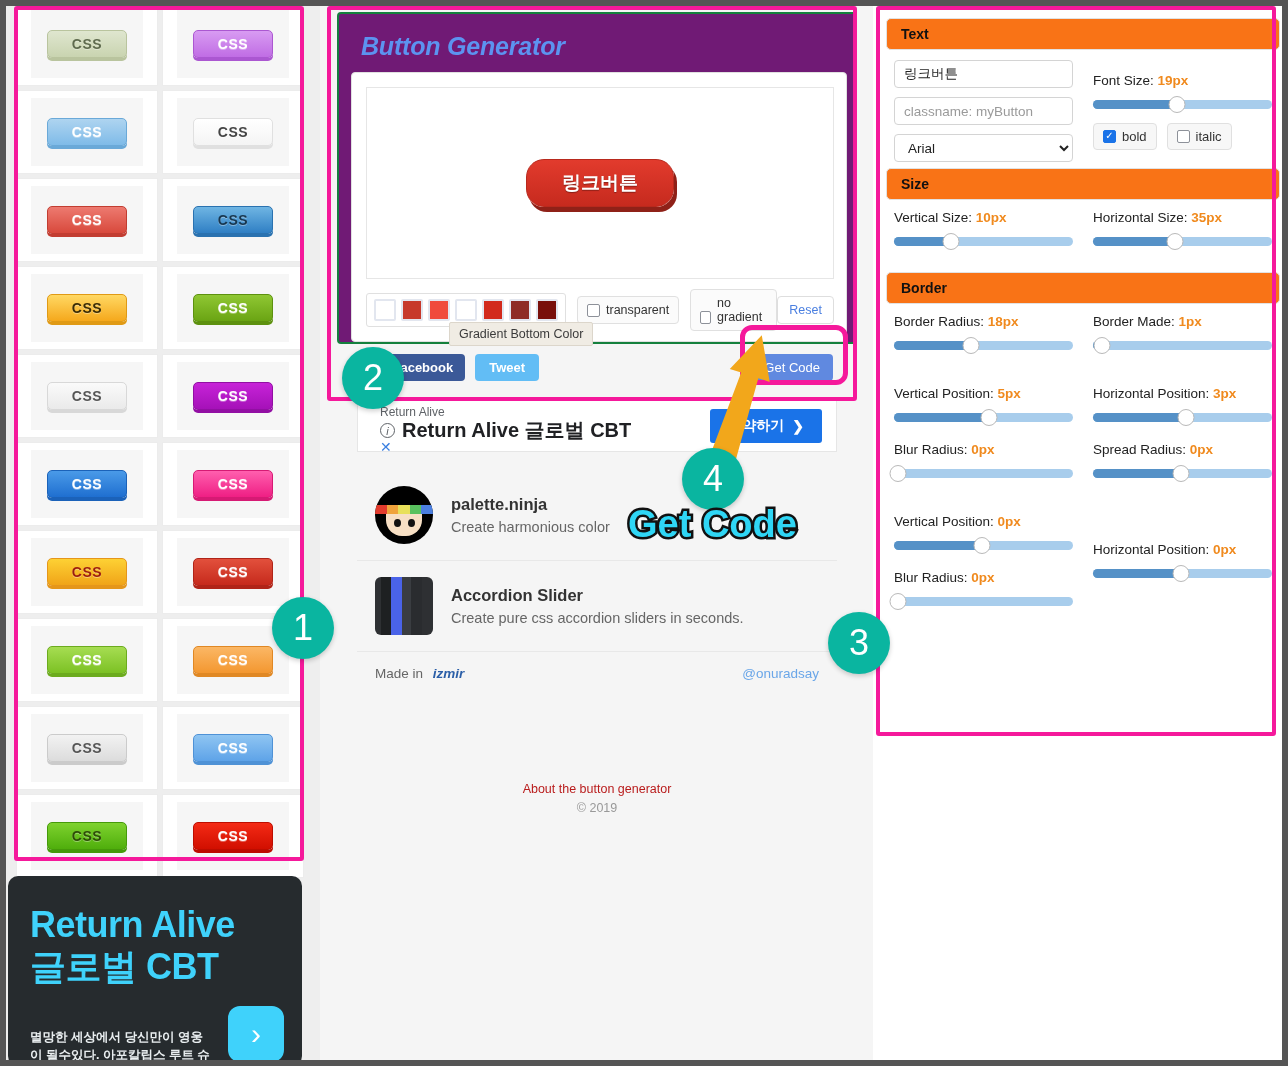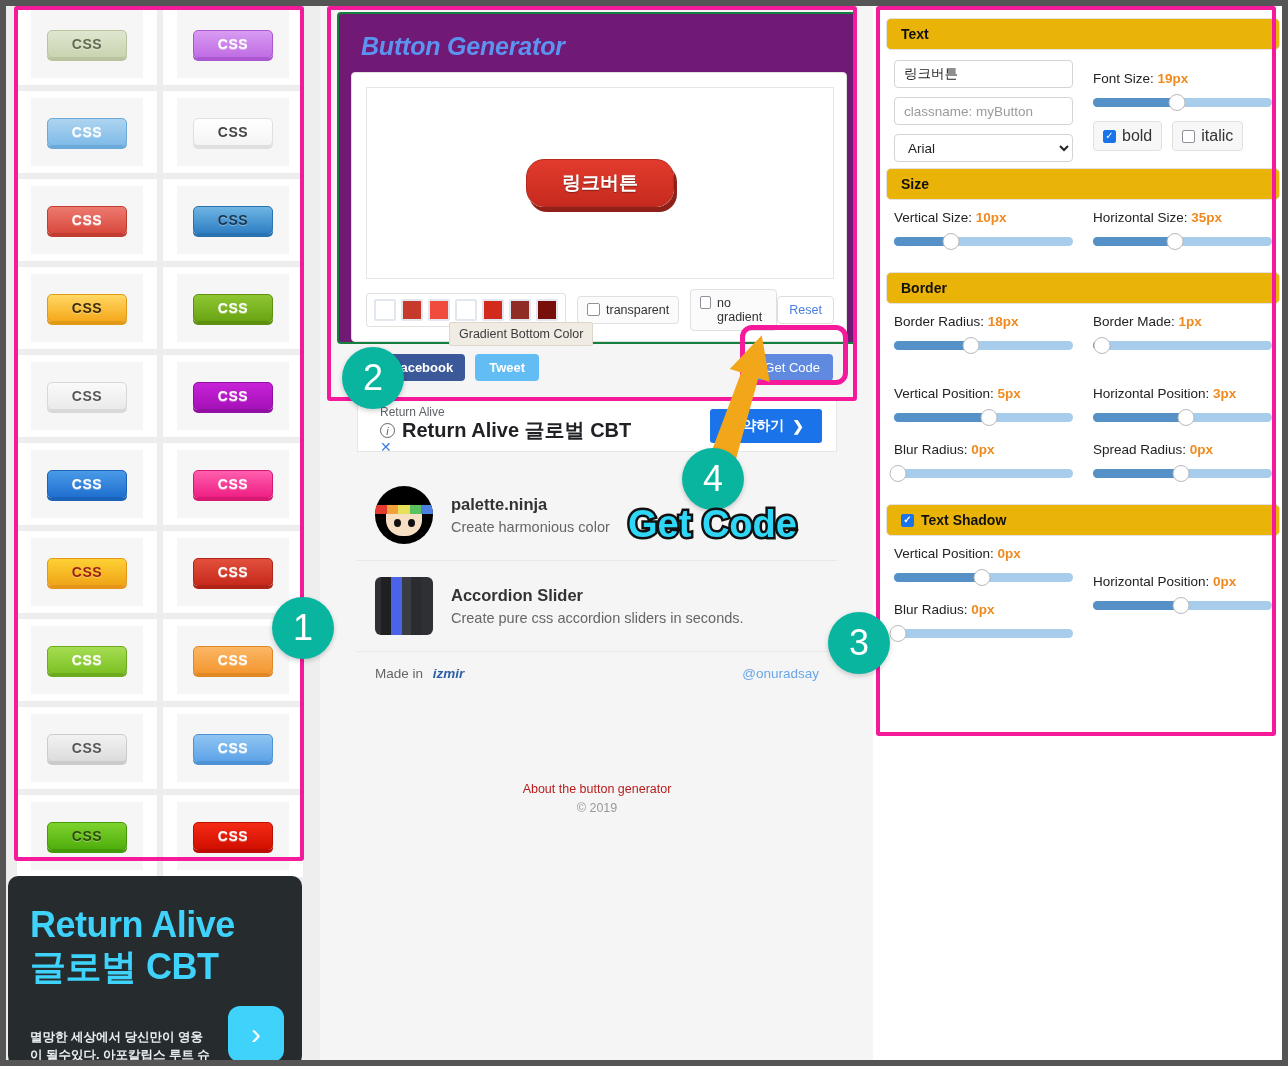--- a/index.html
+++ b/index.html
@@ -140,21 +140,21 @@
     padding: 5px 7px; background:#fff;
   }
   .swatch {
     width: 22px; height: 22px;
     border: 2px solid #e2e6ef;
     border-radius: 2px;
     cursor: pointer;
   }
   .chk-pill {
     margin-left: 11px;
-    display:flex; align-items:flex-start; gap:6px;
+    display:flex; align-items:flex-end; gap:6px;
     border: 1px solid #e0e0e0; border-radius: 4px;
     background:#fbfbfb;
     padding: 6px 9px; font-size: 12.5px; color:#333;
   }
   .chk-box {
     width: 13px; height: 13px; border:1px solid #8d9199; border-radius: 2px;
     background:#fff; display:inline-block;
   }
   .reset-btn {
     margin-left: auto;
@@ -245,21 +245,21 @@
   .center-footer {
     position:absolute; left: 357px; top: 782px; width: 480px;
     text-align:center;
   }
   .center-footer .about { font-size: 12.5px; color:#b91c1c; }
   .center-footer .copy { font-size: 12.5px; color:#999; margin-top: 5px; }
 
   
   .right-panel { position: absolute; left: 886px; top: 18px; width: 394px; }
   .sec-head {
-    background: #eab308;
+    background: #f97316;
     border: 1px solid #e2e2e2;
     border-radius: 5px;
     padding: 7px 14px;
     font-size: 14px; font-weight: bold; color: #111;
     display:flex; align-items:center; gap: 7px;
   }
   .sec-body { padding: 10px 8px 6px; }
   .two-col { display:flex; gap: 20px; align-items: center; }
   .fcol { flex: 1 1 0; min-width:0; }
   .lbl { font-size: 13.5px; color:#222; margin-bottom: 9px; white-space:nowrap; }
@@ -288,21 +288,21 @@
   .txt-input::placeholder { color:#9a9a9a; }
   .sel {
     width: 100%; height: 28px;
     border: 1px solid #d4d4d4; border-radius: 4px;
     padding: 0 9px; font-size: 13.5px; color:#222; background:#fff;
     font-family:"Liberation Sans", sans-serif;
   }
   .chk-btn {
     display:inline-flex; align-items:center; gap:6px;
     border:1px solid #e0e0e0; border-radius:4px;
-    background:#f7f7f7; padding: 5px 9px; font-size: 16px; color:#333;
+    background:#f7f7f7; padding: 5px 9px; font-size: 13px; color:#333;
   }
   .cb {
     width:13px; height:13px; border-radius:2px; border:1px solid #8d9199;
     background:#fff; display:inline-flex; align-items:center; justify-content:center;
   }
   .cb.on { background:#1a73e8; border-color:#1a73e8; }
   .cb.on::after { content:"✓"; color:#fff; font-size:10px; line-height:1; }
 
   
   .anno-rect {
@@ -677,24 +677,20 @@
           </div>
           <div class="slider">
             <div class="track"></div>
               <div class="fill" style="width: 49%;"></div>
               <div class="knob" style="left: 49%;"></div>
           </div>
         </div>
       </div>
     </div>
 
-    <div class="sec-head">
-      <span class="cb on"></span>
-      <span>Text Shadow</span>
-    </div>
     <div class="sec-body">
       <div class="two-col">
         <div class="fcol">
           <div class="lbl">
             <span>Vertical Position:</span>
             <b>0px</b>
           </div>
           <div class="slider">
             <div class="track"></div>
               <div class="fill" style="width: 49%;"></div>

